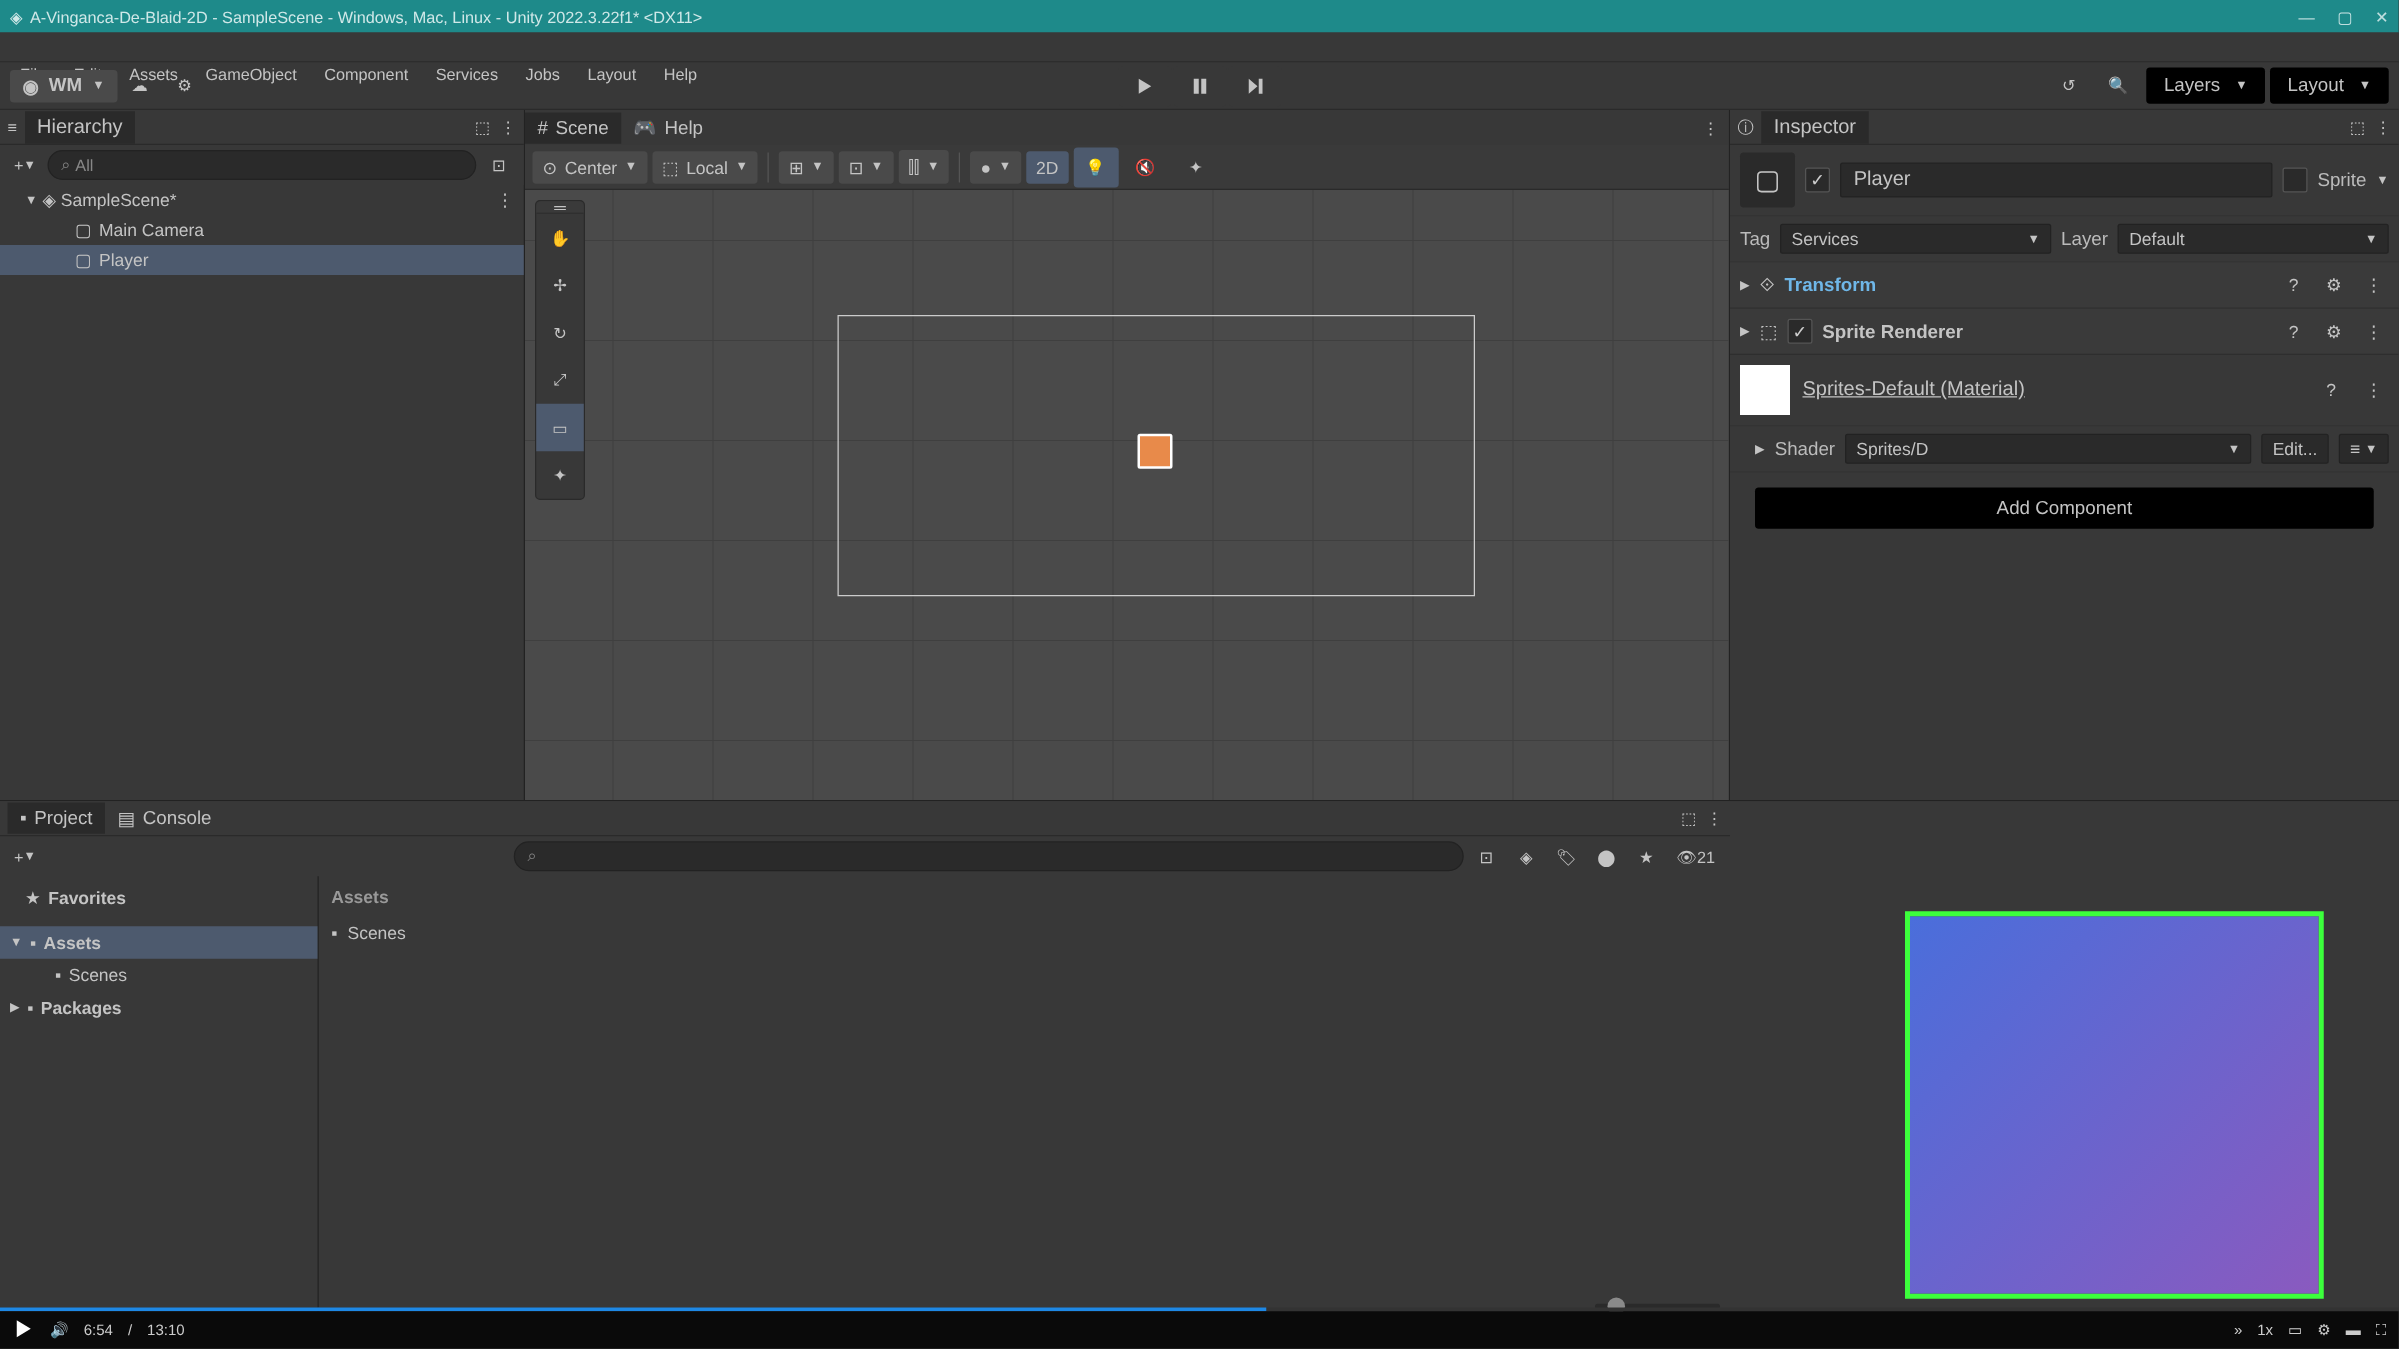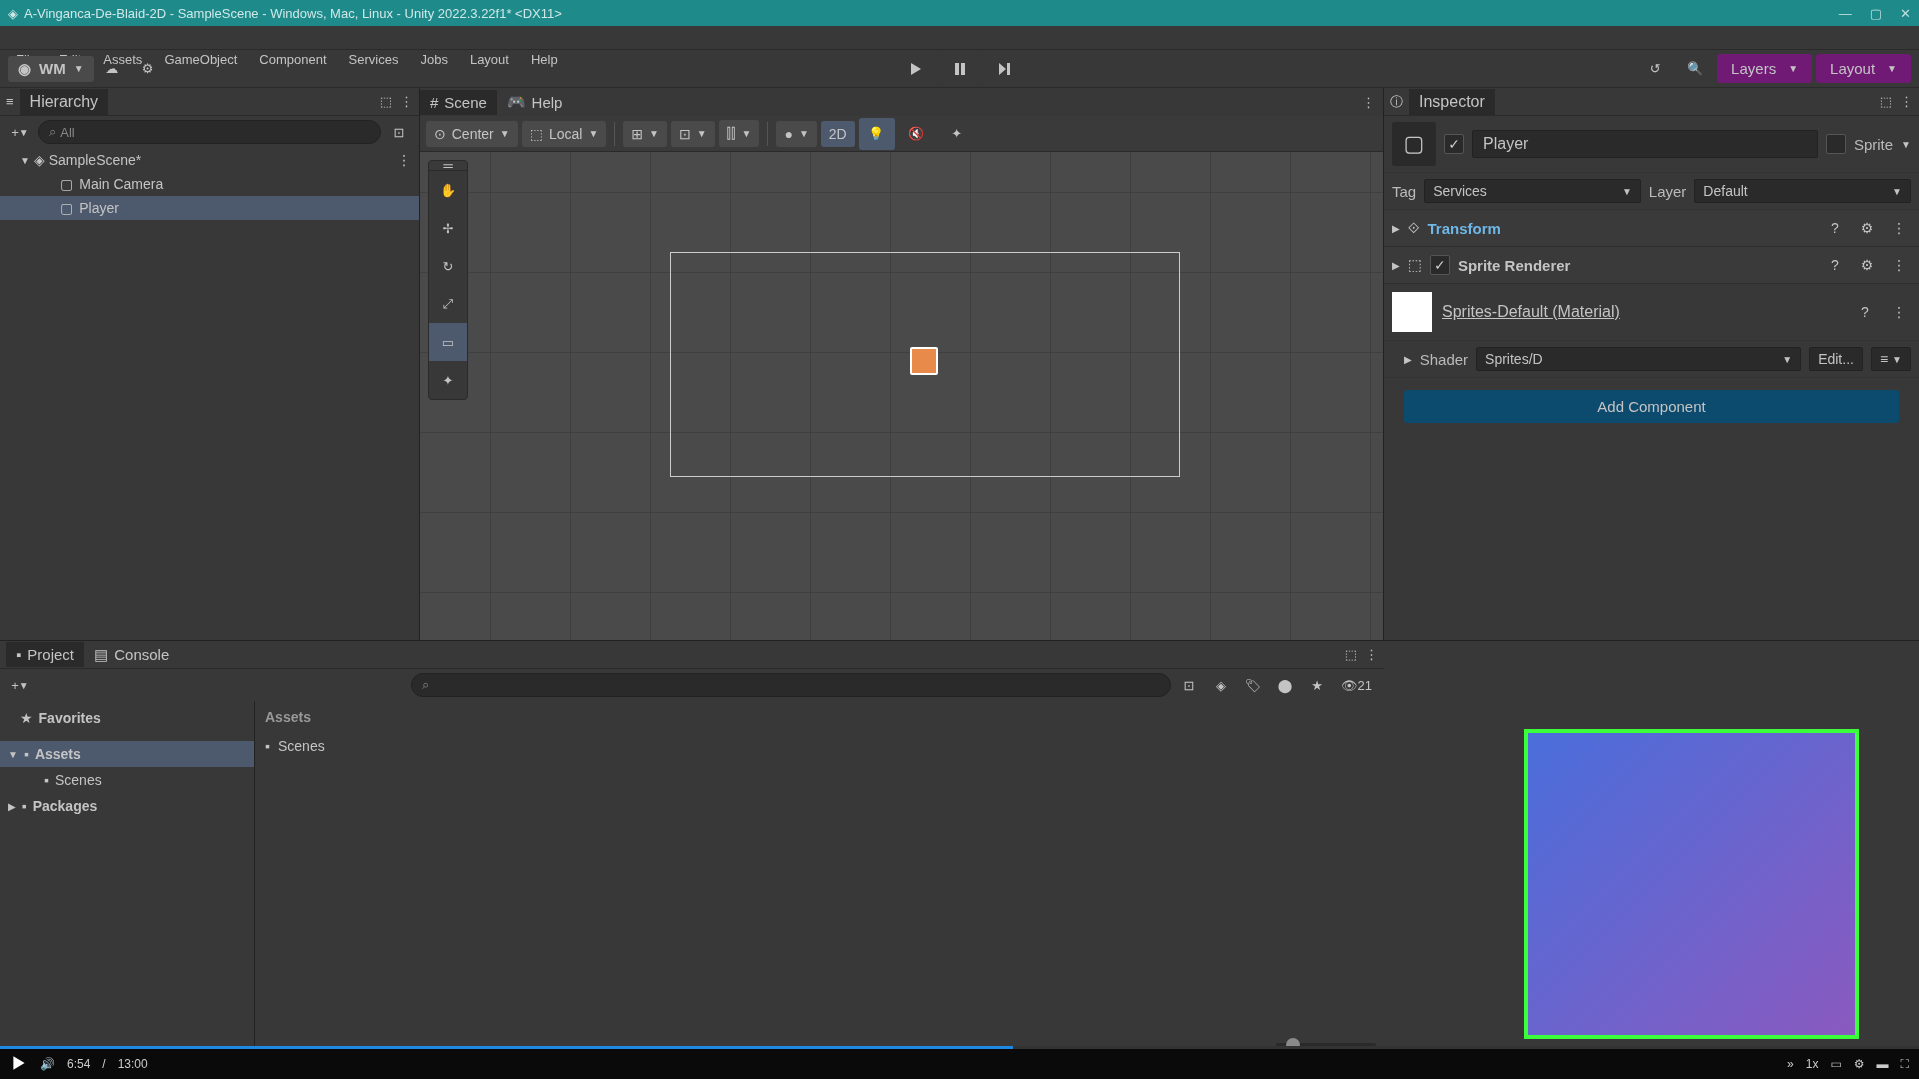--- a/index.html
+++ b/index.html
@@ -8,21 +8,21 @@
 .titlebar-controls { margin-left: auto; display: flex; gap: 18px; }
 .titlebar-controls span { cursor: pointer; opacity: 0.9; }
 .menubar { height: 24px; background: #383838; display: flex; align-items: center; padding: 0 6px; gap: 2px; border-bottom: 1px solid #2a2a2a; }
 .menubar span { padding: 2px 10px; cursor: pointer; font-size: 13px; margin-top: 44px; }
 .toolbar-main { height: 38px; background: #383838; display: flex; align-items: center; padding: 0 8px; border-bottom: 1px solid #2a2a2a; }
 .tb-btn { width: 36px; height: 32px; display: inline-flex; align-items: center; justify-content: center; cursor: pointer; border-radius: 3px; }
 .account-pill { background: #4a4a4a; padding: 4px 10px; border-radius: 3px; display: flex; align-items: center; gap: 8px; font-size: 15px; font-weight: 600; }
 .play-group { display: flex; gap: 2px; position: absolute; left: 50%; transform: translateX(-50%); }
 .play-btn { width: 42px; height: 32px; display: flex; align-items: center; justify-content: center; cursor: pointer; background: #383838; border-radius: 3px; }
 .right-group { margin-left: auto; display: flex; align-items: center; gap: 4px; }
-.dropdown-btn { background: #701a75; padding: 6px 14px; border-radius: 3px; display: flex; align-items: center; gap: 12px; font-size: 15px; cursor: pointer; }
+.dropdown-btn { background: #000000; padding: 6px 14px; border-radius: 3px; display: flex; align-items: center; gap: 12px; font-size: 15px; cursor: pointer; }
 .workspace { display: flex; height: 552px; }
 .panel { background: #383838; display: flex; flex-direction: column; }
 .panel-header { height: 28px; display: flex; align-items: center; padding: 0 6px; background: #383838; border-bottom: 1px solid #2a2a2a; }
 .panel-tab { padding: 4px 10px; font-size: 15px; display: flex; align-items: center; gap: 6px; }
 .panel-tab.active { background: #2a2a2a; }
 .hierarchy { width: 420px; border-right: 1px solid #222; }
 .hierarchy-ctrl { height: 32px; display: flex; align-items: center; padding: 0 6px; gap: 4px; background: #383838; }
 .search-field { flex: 1; background: #2a2a2a; border: 1px solid #222; border-radius: 12px; padding: 3px 10px; font-size: 13px; color: #888; display: flex; align-items: center; gap: 4px; }
 .tree-item { padding: 4px 6px 4px 60px; display: flex; align-items: center; gap: 6px; font-size: 14px; cursor: pointer; }
 .tree-item.selected { background: #4d5a6e; }
@@ -39,21 +39,21 @@
 .camera-frame { position: absolute; left: 250px; top: 100px; width: 510px; height: 225px; border: 1px solid #ccc; }
 .player-obj { position: absolute; left: 490px; top: 195px; width: 28px; height: 28px; background: #e88a4a; border: 2px solid #fff; border-radius: 2px; }
 .inspector { width: 535px; background: #383838; display: flex; flex-direction: column; }
 .insp-row { display: flex; align-items: center; padding: 6px 8px; gap: 8px; border-bottom: 1px solid #333; }
 .insp-name { background: #2a2a2a; padding: 4px 10px; font-size: 16px; flex: 1; border: 1px solid #222; border-radius: 2px; }
 .checkbox { width: 20px; height: 20px; border: 1px solid #555; background: #2a2a2a; border-radius: 2px; display: flex; align-items: center; justify-content: center; cursor: pointer; }
 .checkbox.checked::after { content: "✓"; font-size: 14px; color: #ccc; }
 .cube-icon { width: 44px; height: 44px; background: #2a2a2a; border-radius: 3px; display: flex; align-items: center; justify-content: center; font-size: 22px; }
 .comp-header { display: flex; align-items: center; padding: 6px 8px; gap: 8px; background: #3a3a3a; border-bottom: 1px solid #2e2e2e; font-size: 15px; cursor: pointer; }
 .comp-header .expand { font-size: 10px; }
-.add-comp { margin: 12px 20px; padding: 8px; background: #0c4a6e; text-align: center; font-size: 15px; cursor: pointer; border-radius: 3px; }
+.add-comp { margin: 12px 20px; padding: 8px; background: #000000; text-align: center; font-size: 15px; cursor: pointer; border-radius: 3px; }
 .bottom { display: flex; height: 415px; border-top: 1px solid #222; }
 .project-panel { flex: 1; background: #383838; display: flex; flex-direction: column; }
 .project-tabs { height: 28px; display: flex; align-items: center; }
 .project-split { flex: 1; display: flex; }
 .project-tree { width: 255px; border-right: 1px solid #222; padding-top: 4px; }
 .pt-item { padding: 5px 8px; display: flex; align-items: center; gap: 6px; font-size: 14px; cursor: pointer; }
 .pt-item.selected { background: #4d5a6e; }
 .pt-item.l1 { padding-left: 20px; }
 .pt-item.l2 { padding-left: 44px; }
 .project-content { flex: 1; display: flex; flex-direction: column; }
@@ -412,21 +412,21 @@
 <div class="progress-bg">
   <div class="progress-fg"></div>
 </div>
 <div class="video-bar">
   <span><svg width="18" height="18" viewBox="0 0 16 16">
         <path fill="#fff" d="M3 2l10 6-10 6z"></path>
       </svg></span>
   <span>🔊</span>
   <span>6:54</span>
   <span>/</span>
-  <span>13:00</span>
+  <span>13:10</span>
   <div class="video-right">
     <span>»</span>
     <span>1x</span>
     <span>▭</span>
     <span>⚙</span>
     <span>▬</span>
     <span>⛶</span>
   </div>
 </div>
 

